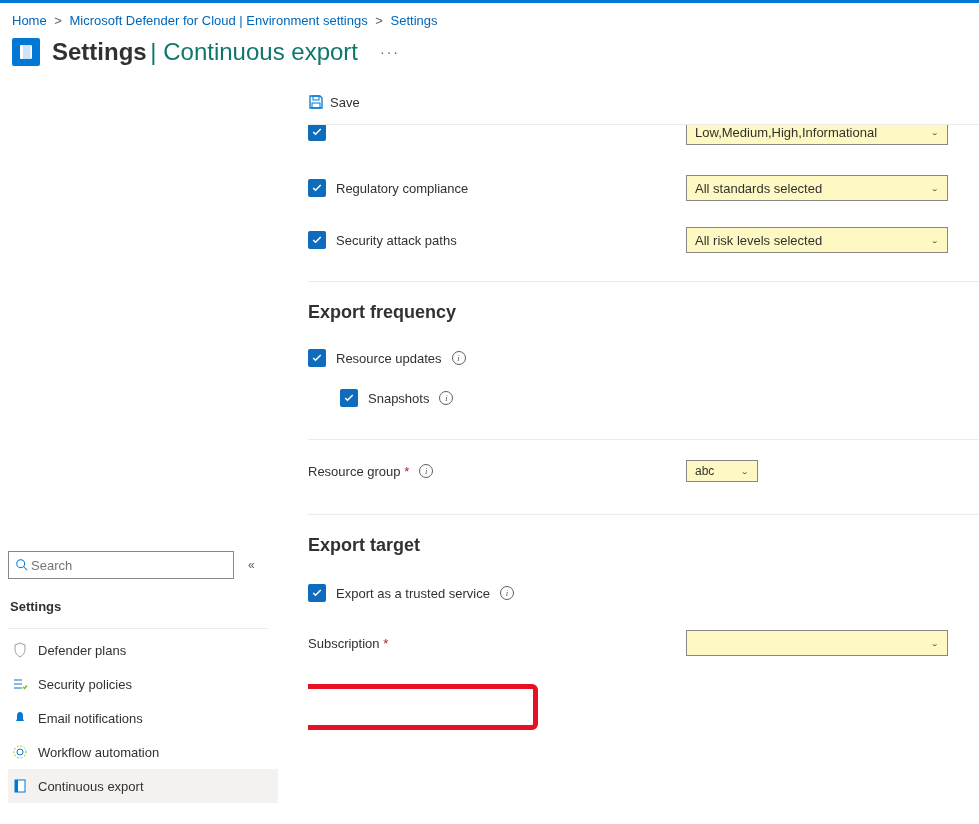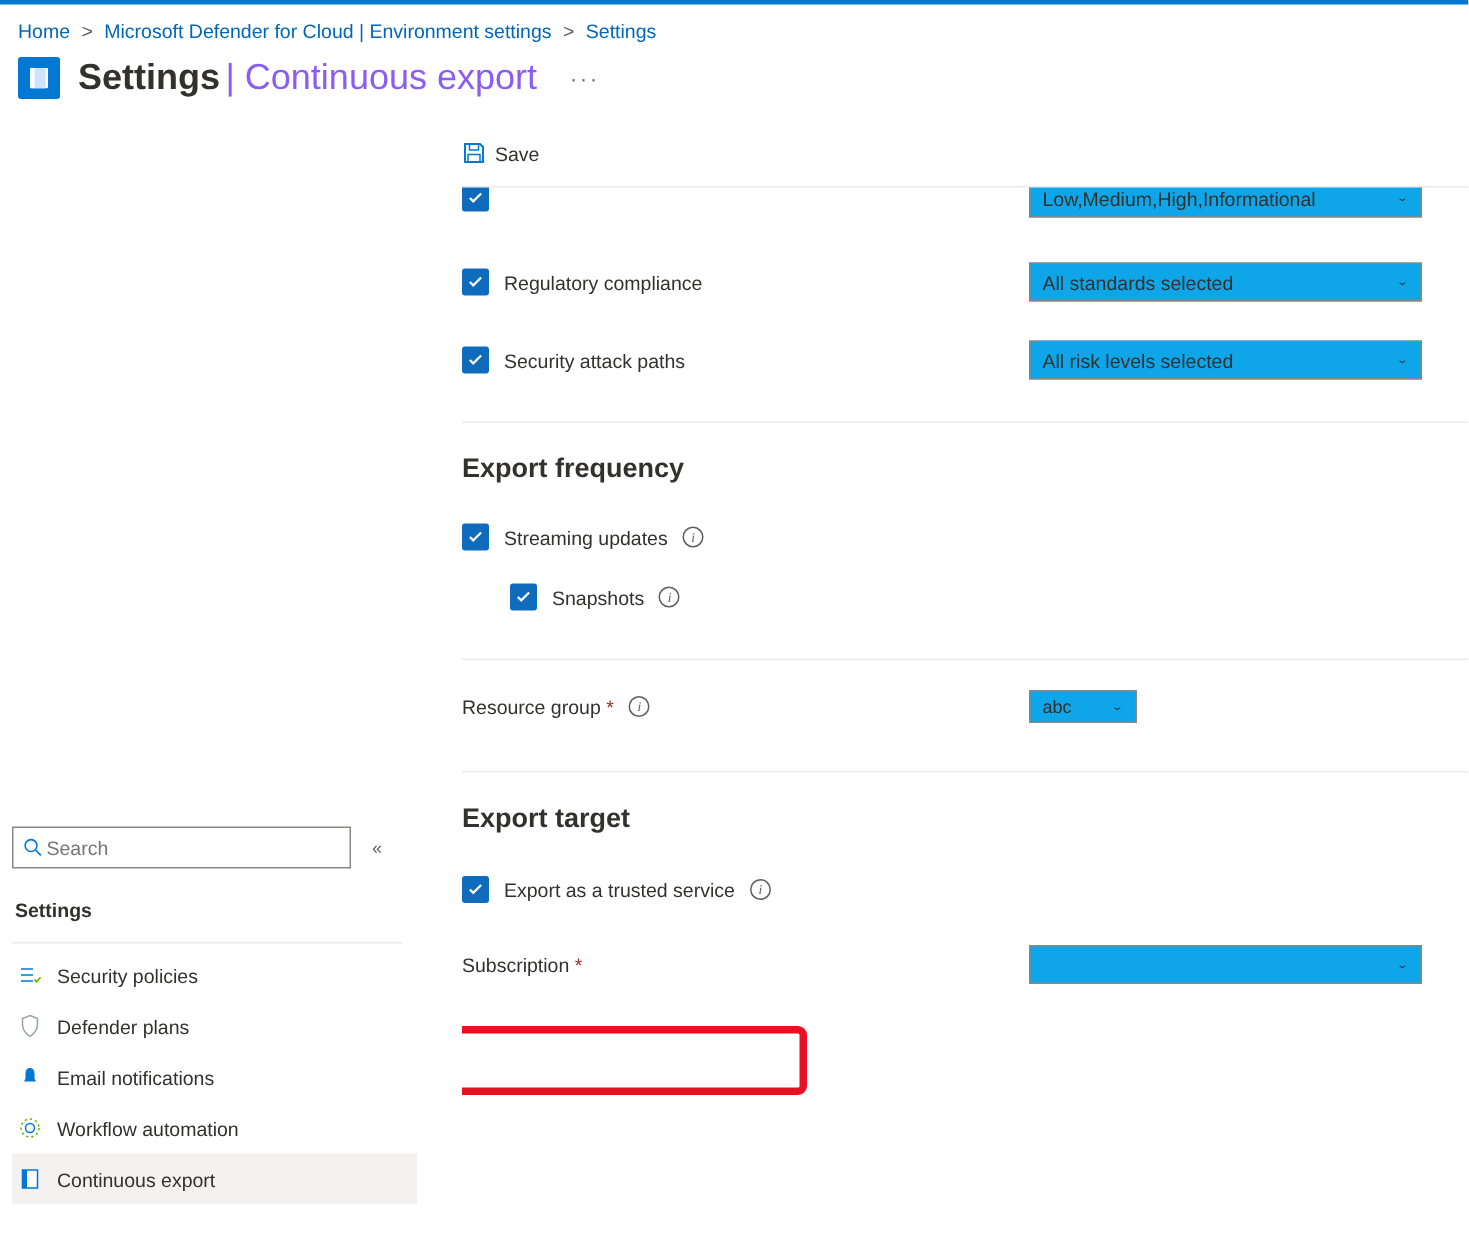--- a/index.html
+++ b/index.html
@@ -25,21 +25,21 @@
     gap: 12px;
   }
   .header-icon {
     width: 28px; height: 28px;
     background: #0078d4;
     border-radius: 2px;
     display:flex; align-items:center; justify-content:center;
   }
   .header-icon svg { width:18px; height:18px; }
   .header-title { font-size: 24px; font-weight: 600; }
-  .header-sub { font-size: 24px; font-weight: 400; color: #8b5cf6; }
+  .header-sub { font-size: 24px; font-weight: 400; color: #0f766e; }
   .header-more { margin-left: 10px; color:#605e5c; letter-spacing:2px; cursor:pointer; font-size:14px;}
   .body-row {
     display: flex;
     align-items: flex-end;
   }
   
   .sidebar {
     width: 278px;
     padding: 6px 0 0 8px;
     border-right: none;
@@ -111,21 +111,21 @@
   .info-icon {
     width:14px;height:14px; border:1px solid #605e5c; border-radius:50%;
     display:inline-flex; align-items:center; justify-content:center;
     font-size:9px; color:#605e5c; line-height:1; font-style:italic; font-family:serif;
   }
   .dropdown {
     height:26px; border:1px solid #8a8886;
     display:flex; align-items:center; justify-content:space-between;
     padding:0 8px; font-size:13px;
     width: 262px;
-    background:#0ea5e9;
+    background:#fef9c3;
     cursor:pointer;
   }
   .dropdown.small { width:72px; height:22px; font-size:12px;}
   .chev { font-size:10px; color:#323130; transform:scaleY(0.7);}
   .section-title { font-size:18px; font-weight:600; padding-top:20px; padding-bottom:10px;}
   .field-label { font-size:13px; }
   .req { color:#a4262c; }
   .callout {
     border:5px solid #e81123;
     border-radius:6px;
@@ -175,35 +175,35 @@
       </div>
       <span class="collapse-caret">«</span>
     </div>
 
     <div class="section-label">Settings</div>
     <hr class="side-hr">
 
     <div class="nav-item">
       <span class="nav-icon">
           <svg viewBox="0 0 16 16">
+            <path d="M8 1l5 2v4c0 4-2 6-5 8-3-2-5-4-5-8V3z" fill="none" stroke="#9aa0a6" stroke-width="1"></path>
+          </svg>
+        </span>
+      <span>Defender plans</span>
+    </div>
+    <div class="nav-item">
+      <span class="nav-icon">
+          <svg viewBox="0 0 16 16">
             <line x1="2" y1="4" x2="10" y2="4" stroke="#0078d4"></line>
             <line x1="2" y1="8" x2="10" y2="8" stroke="#0078d4"></line>
             <line x1="2" y1="12" x2="10" y2="12" stroke="#0078d4"></line>
             <path d="M11 11 l1.5 1.5 l2.5 -3" stroke="#7fba00" fill="none" stroke-width="1.3"></path>
           </svg>
         </span>
       <span>Security policies</span>
-    </div>
-    <div class="nav-item">
-      <span class="nav-icon">
-          <svg viewBox="0 0 16 16">
-            <path d="M8 1l5 2v4c0 4-2 6-5 8-3-2-5-4-5-8V3z" fill="none" stroke="#9aa0a6" stroke-width="1"></path>
-          </svg>
-        </span>
-      <span>Defender plans</span>
     </div>
     <div class="nav-item">
       <span class="nav-icon">
           <svg viewBox="0 0 16 16">
             <path d="M8 2c2 0 3 1.5 3 4v3l1 2H4l1-2V6c0-2.5 1-4 3-4z" fill="#0078d4"></path>
           </svg>
         </span>
       <span>Email notifications</span>
     </div>
     <div class="nav-item">
@@ -296,21 +296,21 @@
 
       <div class="section-title">Export frequency</div>
 
       <div class="form-row" style="margin-top:10px;">
         <div class="form-left">
           <div class="cb">
               <svg viewBox="0 0 16 16">
                 <path d="M3 8l3 3 7-7" stroke="#fff" stroke-width="2" fill="none"></path>
               </svg>
             </div>
-          <span class="field-label">Streaming updates</span>
+          <span class="field-label">Resource updates</span>
           <span class="info-icon">i</span>
         </div>
       </div>
 
       <div class="form-row" style="margin-top:10px;padding-left:32px;">
         <div class="form-left">
           <div class="cb">
               <svg viewBox="0 0 16 16">
                 <path d="M3 8l3 3 7-7" stroke="#fff" stroke-width="2" fill="none"></path>
               </svg>

